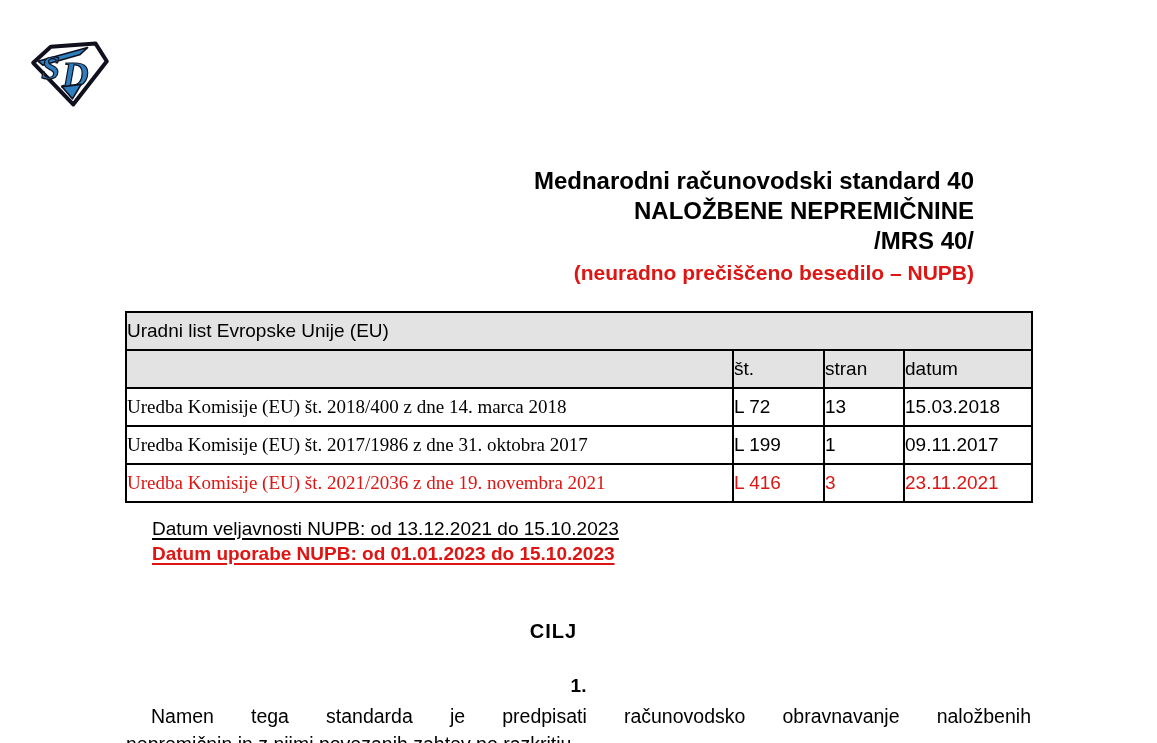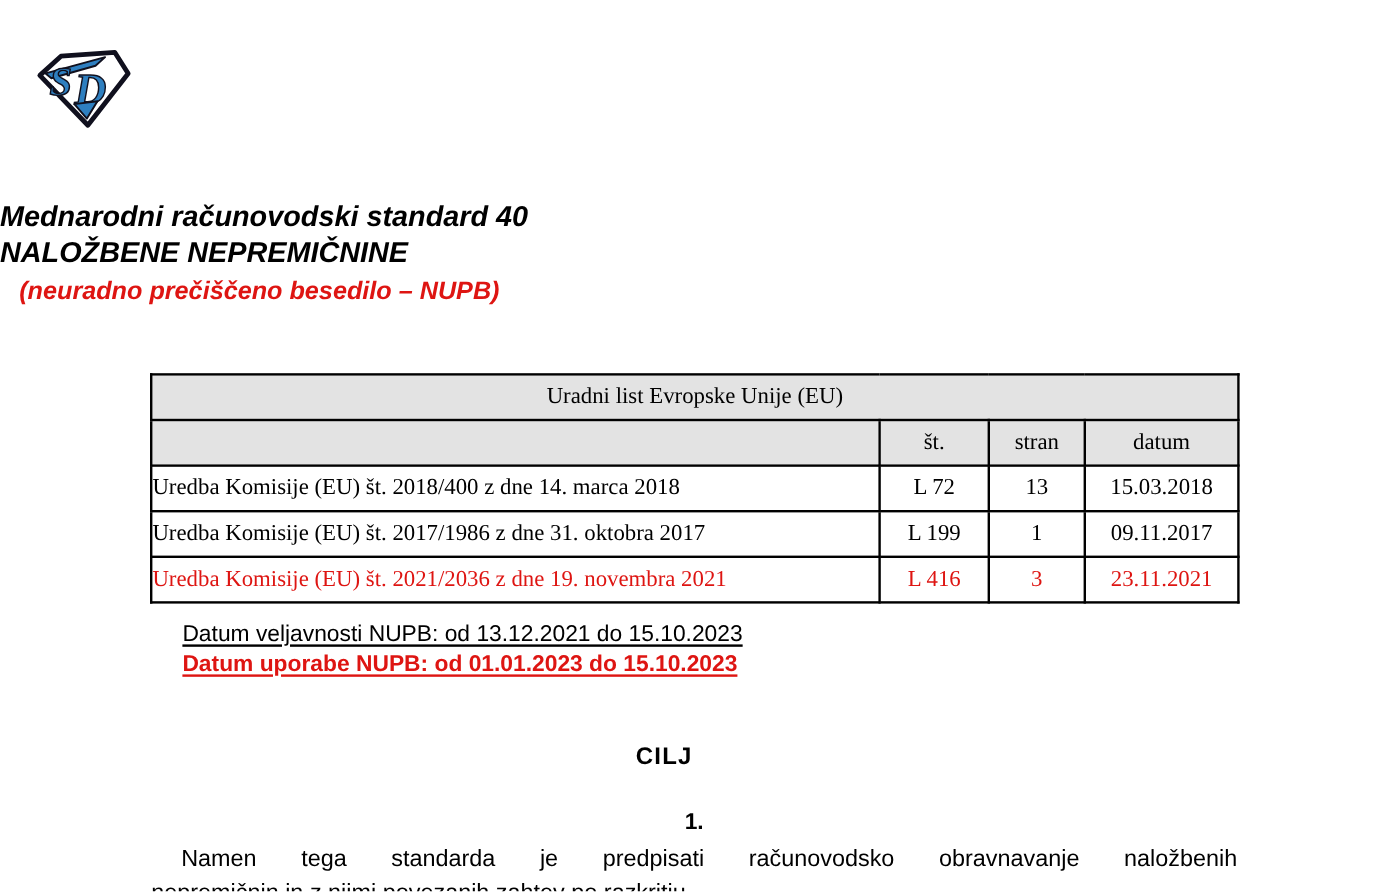--- a/index.html
+++ b/index.html
@@ -25,22 +25,21 @@
     width: 80px;
     height: 68px;
   }
 
   
   .title-block {
     position: absolute;
     left: 0;
     top: 166px;
     width: 974px;
-    text-align: left;
-    font-style: italic;
+    text-align: right;
   }
   .title-line {
     font-size: 24px;
     font-weight: bold;
     line-height: 30px;
   }
   .subtitle-red {
     margin-top: 4px;
     font-size: 21px;
     font-weight: bold;
@@ -61,21 +60,21 @@
   table.ref-table td {
     border: 2px solid #000000;
     font-size: 19px;
     height: 36px;
     padding: 0;
     vertical-align: middle;
     overflow: hidden;
     white-space: nowrap;
   }
   td.gray { background: var(--table-header-bg); }
-  td.center { text-align: center; font-family: Liberation Serif, serif; }
+  td.center { text-align: left; }
   td.desc { padding-left: 9px; text-align: left; font-family: Liberation Serif, serif; }
   tr.red-row td { color: var(--accent-red); }
 
   
   .validity {
     position: absolute;
     left: 152px;
     top: 516px;
   }
   .validity-line1 {
@@ -144,20 +143,21 @@
       <polygon points="10,26 72,9 62,18 16,31" fill="#2e7fc0" stroke="#10101e" stroke-width="2" stroke-linejoin="round"></polygon>
       <text x="14" y="48" font-family="Liberation Serif, serif" font-size="42" font-weight="bold" font-style="italic" fill="#2e7fc0" stroke="#10101e" stroke-width="1.5">S</text>
       <text x="40" y="58" font-family="Liberation Serif, serif" font-size="46" font-weight="bold" font-style="italic" fill="#2e7fc0" stroke="#10101e" stroke-width="1.5">D</text>
       <polygon points="40,58 64,55 53,73" fill="#2e7fc0" stroke="#10101e" stroke-width="2" stroke-linejoin="round"></polygon>
     </svg>
   </div>
 
   <div class="title-block">
     <div class="title-line">Mednarodni računovodski standard 40</div>
     <div class="title-line">NALOŽBENE NEPREMIČNINE</div>
+    <div class="title-line">/MRS 40/</div>
     <div class="subtitle-red">(neuradno prečiščeno besedilo – NUPB)</div>
   </div>
 
   <table class="ref-table">
     <colgroup>
       <col style="width:607px">
       <col style="width:91px">
       <col style="width:80px">
       <col style="width:128px">
     </colgroup>

